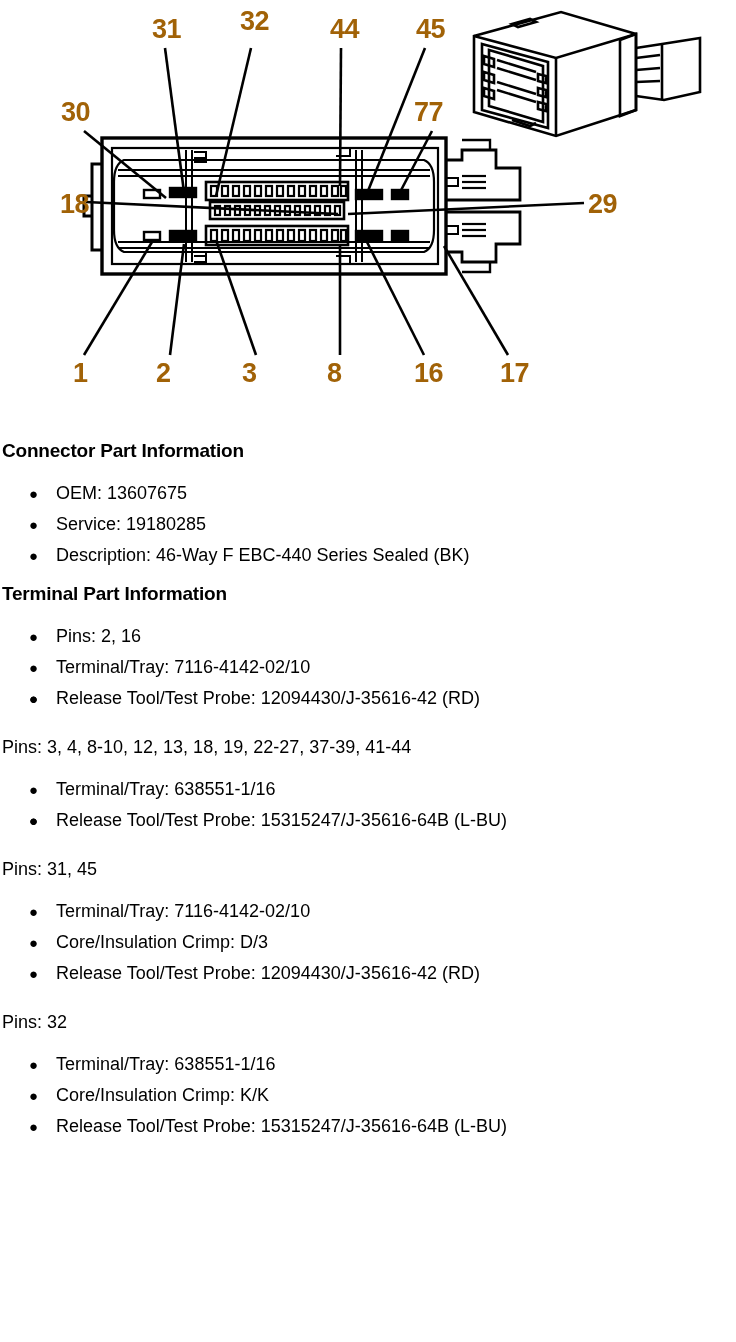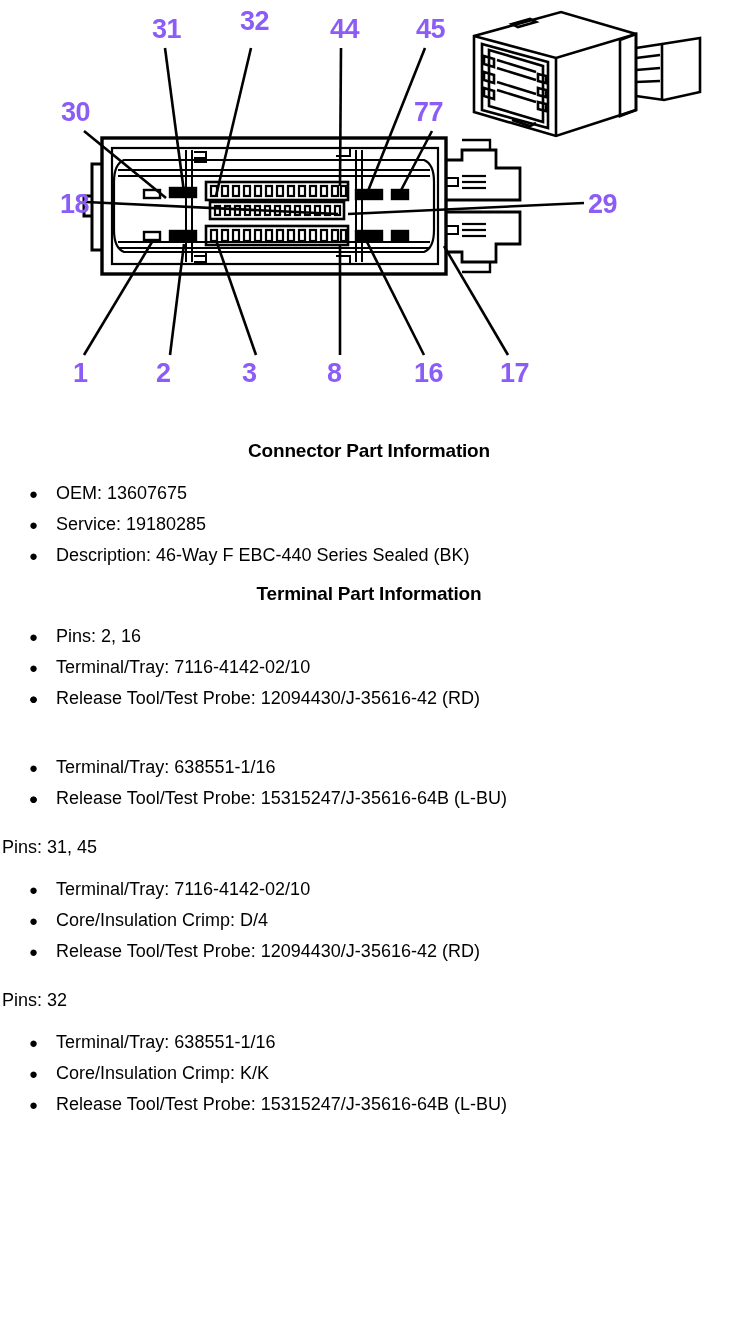--- a/index.html
+++ b/index.html
@@ -25,40 +25,39 @@
   }
   #diagram svg { display: block; }
 
   .lbl {
     position: absolute;
     font-family: "Liberation Sans", sans-serif;
     font-weight: bold;
     font-size: 27px;
     line-height: 27px;
     letter-spacing: -0.5px;
-    color: #8b5cf6;
+    color: #a16207;
     white-space: nowrap;
   }
 
   
   #content {
     position: absolute;
     left: 0;
     top: 440px;
     width: 736px;
   }
   .section-heading {
     font-family: "Liberation Sans", sans-serif;
     font-weight: bold;
     font-size: 19px;
     line-height: 22px;
     margin: 0 0 0 2px;
     letter-spacing: -0.2px;
     white-space: nowrap;
-    text-align: center;
   }
   .pins-line {
     font-family: "Liberation Sans", sans-serif;
     font-size: 18px;
     line-height: 22px;
     margin: 0 0 0 2px;
     white-space: nowrap;
   }
   ul.blist {
     list-style: none;
@@ -311,34 +310,35 @@
 
   <ul class="blist">
     <li><span class="bul">●</span><span>Pins: 2, 16</span></li>
     <li><span class="bul">●</span><span>Terminal/Tray: 7116-4142-02/10</span></li>
     <li><span class="bul">●</span></li>
     <li><span class="bul">●</span><span>Release Tool/Test Probe: 12094430/J-35616-42 (RD)</span></li>
   </ul>
 
   <div class="sp-22"></div>
 
+  <p class="pins-line">Pins: 3, 4, 8-10, 12, 13, 18, 19, 22-27, 37-39, 41-44</p>
   <div class="sp-16"></div>
   <ul class="blist">
     <li><span class="bul">●</span><span>Terminal/Tray: 638551-1/16</span></li>
     <li><span class="bul">●</span></li>
     <li><span class="bul">●</span><span>Release Tool/Test Probe: 15315247/J-35616-64B (L-BU)</span></li>
   </ul>
 
   <div class="sp-22"></div>
 
   <p class="pins-line">Pins: 31, 45</p>
   <div class="sp-16"></div>
   <ul class="blist">
     <li><span class="bul">●</span><span>Terminal/Tray: 7116-4142-02/10</span></li>
-    <li><span class="bul">●</span><span>Core/Insulation Crimp: D/4</span></li>
+    <li><span class="bul">●</span><span>Core/Insulation Crimp: D/3</span></li>
     <li><span class="bul">●</span><span>Release Tool/Test Probe: 12094430/J-35616-42 (RD)</span></li>
   </ul>
 
   <div class="sp-22"></div>
 
   <p class="pins-line">Pins: 32</p>
   <div class="sp-16"></div>
   <ul class="blist">
     <li><span class="bul">●</span><span>Terminal/Tray: 638551-1/16</span></li>
     <li><span class="bul">●</span><span>Core/Insulation Crimp: K/K</span></li>

